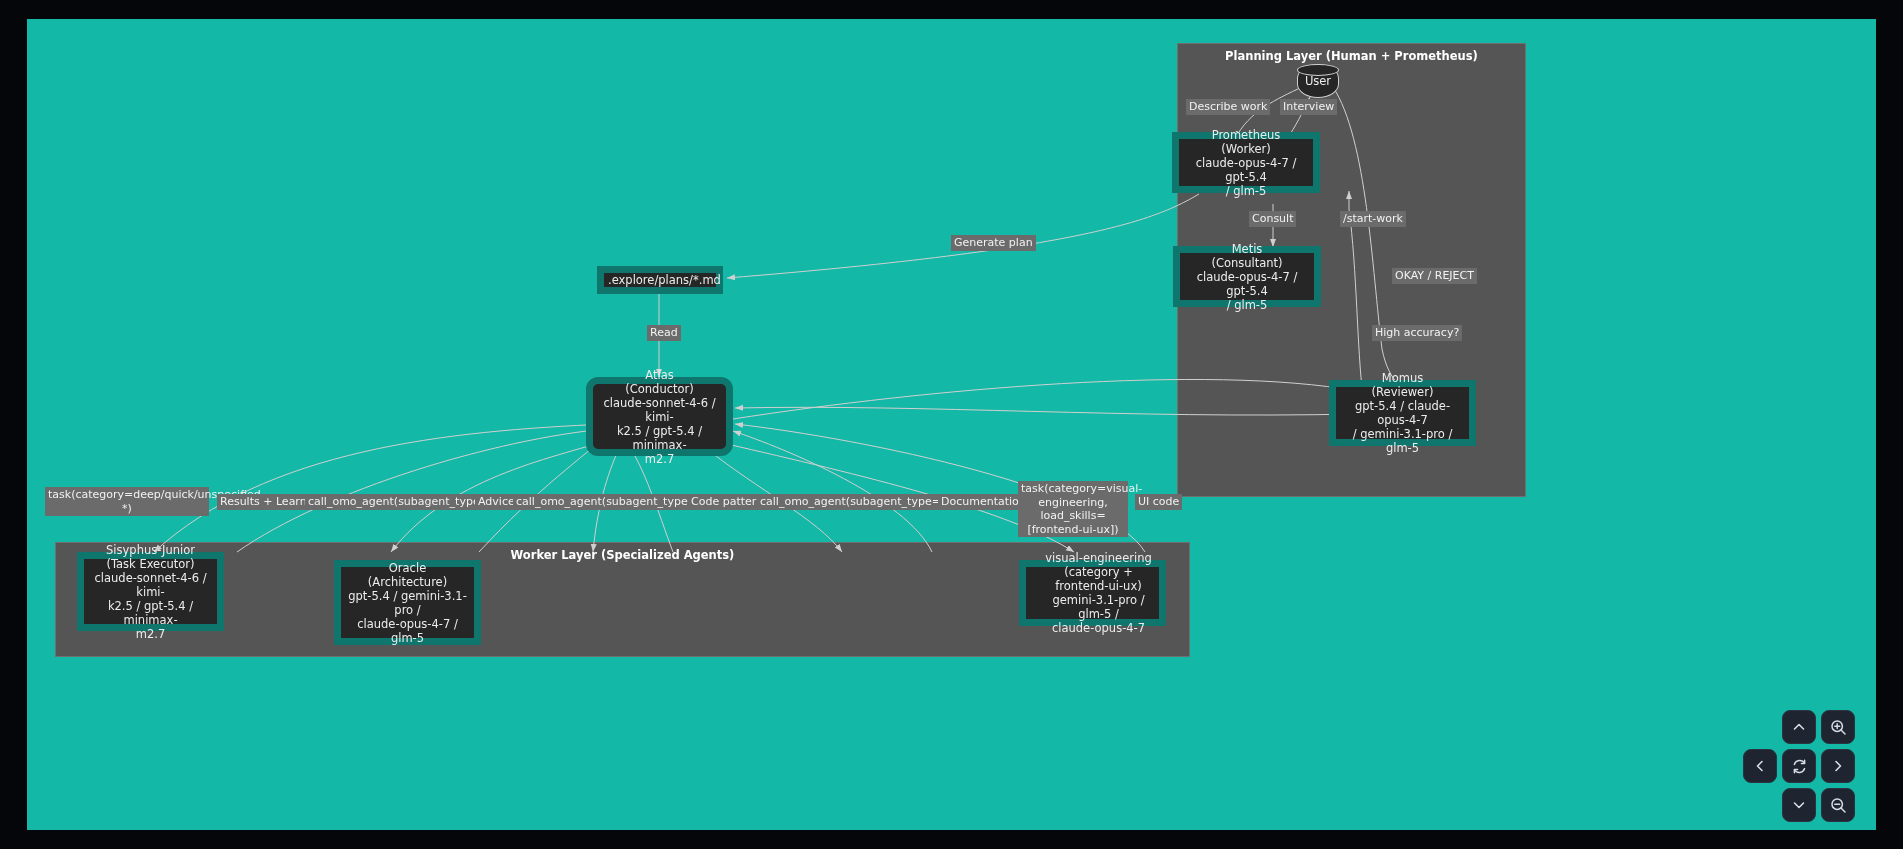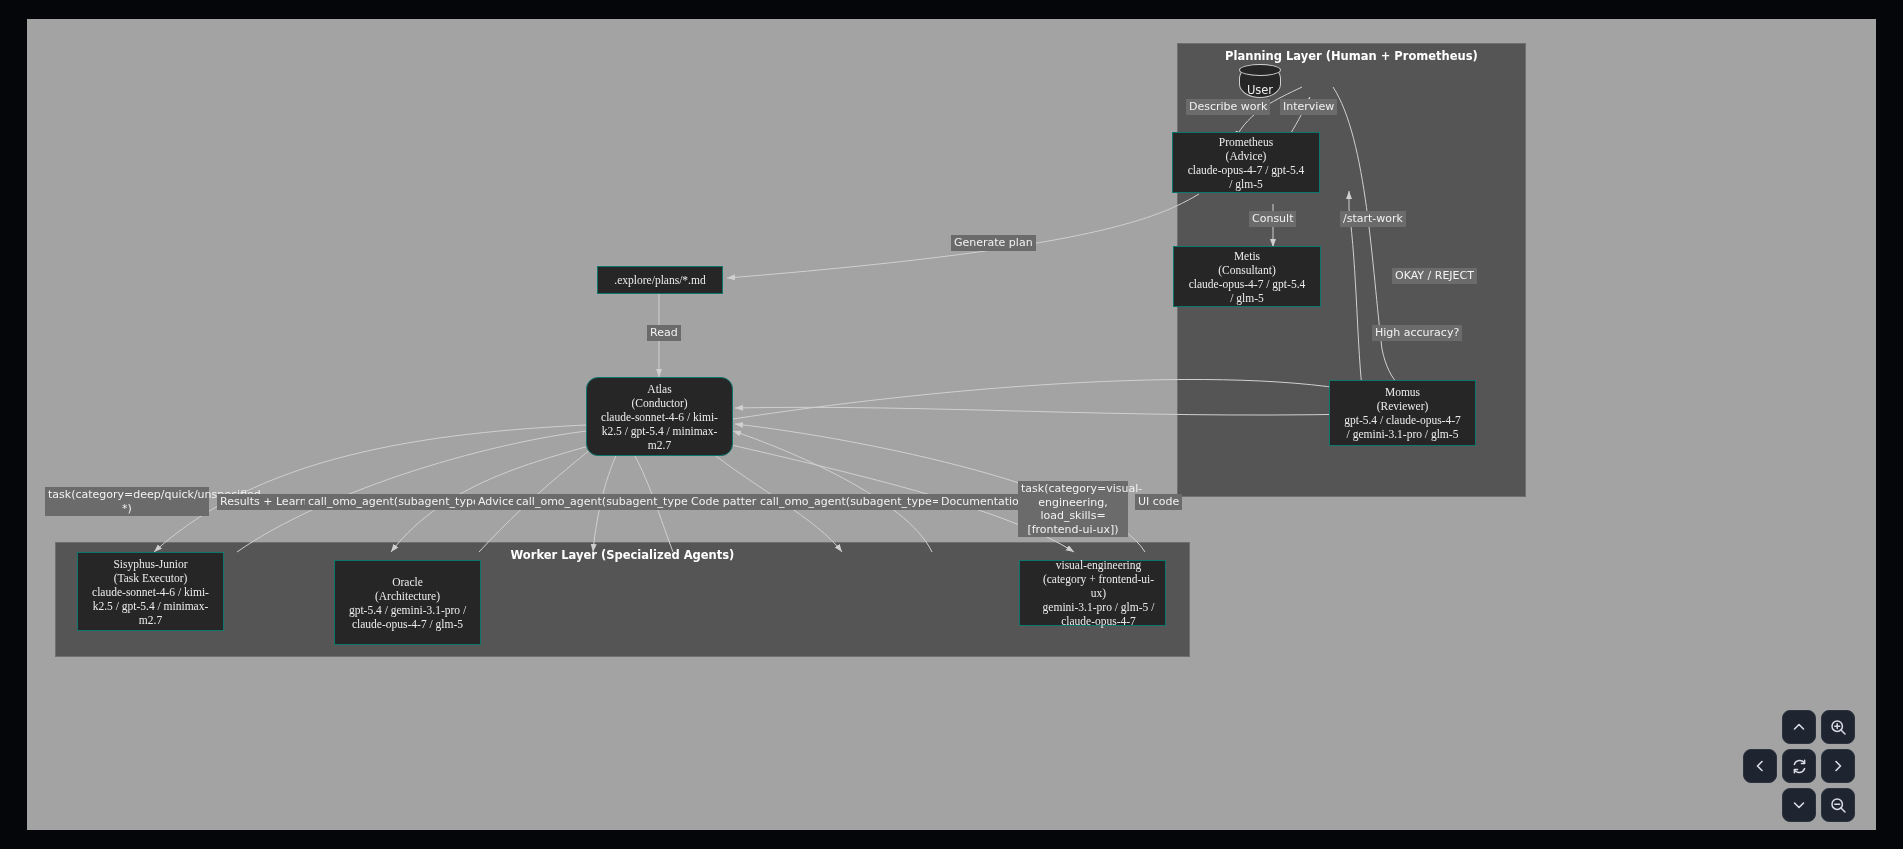--- a/index.html
+++ b/index.html
@@ -8,41 +8,41 @@
     width:1903px;height:849px;overflow:hidden;
     background:#050609;
     font-family:"DejaVu Sans","Liberation Sans",sans-serif;
     color:#e6e6e6;
   }
   #root{position:relative;width:1903px;height:849px;}
 
   
   #canvas{
     position:absolute;left:27px;top:19px;width:1849px;height:811px;
-    background:#a3a3a3;overflow:hidden;
+    background:#14b8a6;overflow:hidden;
   }
 
   
   #edges{position:absolute;left:0;top:0;width:1849px;height:811px;pointer-events:none;}
 
   
   .cluster{
     position:absolute;background:#555555;border:1px solid #6f6f6f;
   }
   .cluster-title{
     position:absolute;top:5px;left:0;width:100%;text-align:center;
     font-size:11.5px;font-weight:bold;color:#ffffff;white-space:nowrap;
   }
 
   
   .node{
-    position:absolute;background:#262626;border:1px solid #0f766e;
+    position:absolute;background:#262626;border:7px solid #0f766e;
     display:flex;align-items:center;justify-content:center;
     text-align:center;font-size:11.5px;line-height:14px;color:#ececec;
-    padding:2px 4px;box-sizing:border-box;font-family:Liberation Serif, serif;
+    padding:2px 4px;box-sizing:border-box;
   }
   .node .lines{width:100%;}
   .node .lines div{white-space:pre-wrap;}
 
   
   .cyl{
     position:absolute;background:#262626;border:1px solid #cfcfcf;
     border-radius:50% / 14px;
     display:flex;align-items:center;justify-content:center;
     font-size:11.5px;color:#ececec;
@@ -130,28 +130,28 @@
         <path d="M680,430 C730,470 790,500 815,533"></path>
 
         <path d="M905,533 C880,480 760,430 706,412"></path>
 
         <path d="M700,425 C830,455 980,490 1047,533"></path>
 
         <path d="M1118,533 C1080,470 840,420 708,405"></path>
       </g>
     </svg>
 
-    <div class="cyl" style="left:1212px;top:45px;width:40px;height:32px;align-items:flex-end;">
+    <div class="cyl" style="left:1270px;top:45px;width:40px;height:32px;">
       <span>User</span>
     </div>
 
     <div class="node" style="left:1145px;top:113px;width:148px;height:61px;">
       <div class="lines">
         <div>Prometheus</div>
-        <div>(Advice)</div>
+        <div>(Worker)</div>
         <div>claude-opus-4-7 / gpt-5.4</div>
         <div>/ glm-5</div>
       </div>
     </div>
 
     <div class="node" style="left:1146px;top:227px;width:148px;height:61px;">
       <div class="lines">
         <div>Metis</div>
         <div>(Consultant)</div>
         <div>claude-opus-4-7 / gpt-5.4</div>

